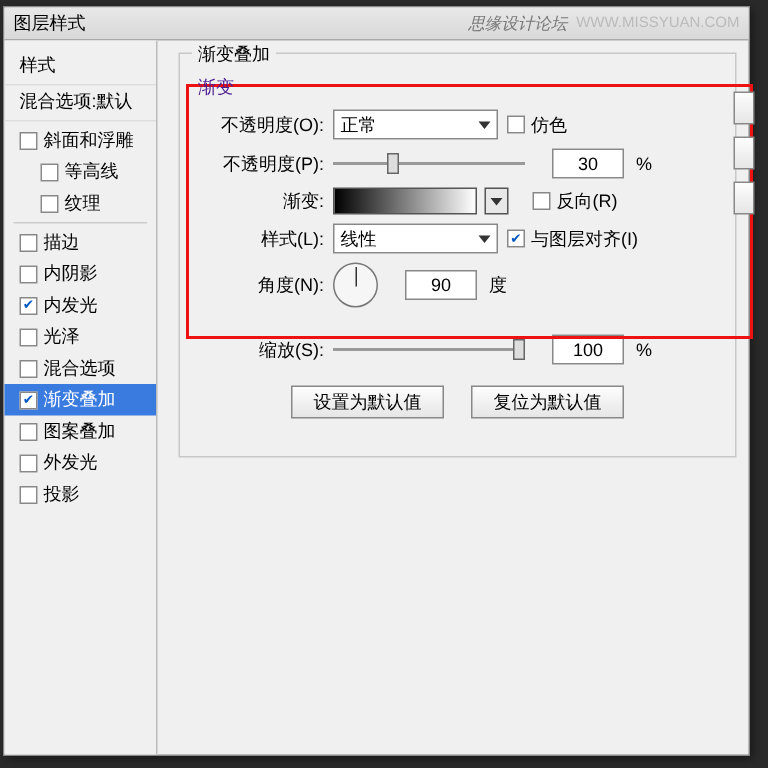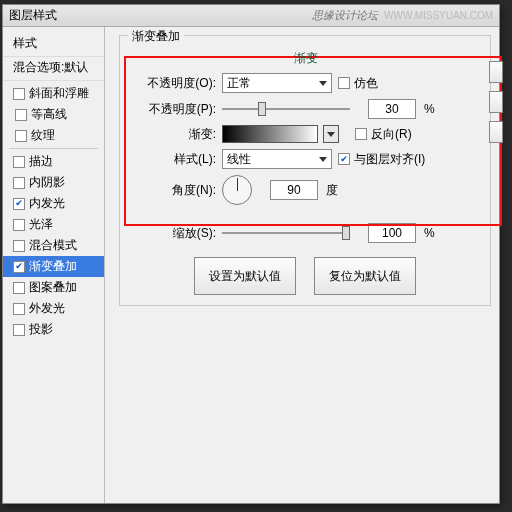--- a/index.html
+++ b/index.html
@@ -4,25 +4,25 @@
 <style>
   * { box-sizing: border-box; font-family: 'Microsoft YaHei', SimSun, sans-serif; font-size: 12px; }
   body { margin: 0; background: #2a2a2a; width: 512px; height: 512px; overflow: hidden; }
   .window { position: absolute; left: 2px; top: 4px; width: 498px; height: 500px; background: #f0f0f0; border: 1px solid #888; box-shadow: 2px 2px 6px rgba(0,0,0,.4); }
   .titlebar { height: 22px; background: linear-gradient(#e8e8e8,#d8d8d8); border-bottom: 1px solid #aaa; display: flex; align-items: center; padding: 0 6px; }
   .titlebar .title { flex: 0 0 auto; }
   .titlebar .brand { margin-left: auto; color: #777; font-style: italic; font-size: 11px; }
   .titlebar .url { color: #bbb; font-size: 10px; margin-left: 6px; }
   .body { display: flex; height: calc(100% - 22px); }
   .sidebar { width: 102px; border-right: 1px solid #bbb; padding: 6px 0 0 0; background: #f0f0f0; }
-  .fieldset-label { position: relative; margin: 0 6px 4px 10px; color: #14532d; text-align: center; }
+  .fieldset-label { position: relative; margin: 0 6px 4px 10px; color: #4c1d95; }
   .side-head { padding: 2px 8px 4px 10px; font-weight: 500; border-bottom: 1px solid #ddd; }
   .side-list { padding: 2px 0; }
   .side-item { display: flex; align-items: center; padding: 2px 6px 2px 10px; cursor: default; gap: 4px; text-align: center; }
-  .side-item.indent { padding-left: 12px; }
+  .side-item.indent { padding-left: 12px; margin-left: 12px; }
   .side-item.selected { background: #3a7be0; color: #fff; }
   .chk { width: 12px; height: 12px; border: 1px solid #888; background: #fff; display: inline-flex; align-items: center; justify-content: center; font-size: 9px; color: #0058c0; line-height: 1; }
   .chk.checked::before { content: "✔"; }
   .main { flex: 1; padding: 8px 8px 8px 14px; position: relative; }
   .group { position: relative; border: 1px solid #c8c8c8; padding: 14px 10px 10px 10px; min-height: 270px; }
   .group-title { position: absolute; top: -8px; left: 8px; background: #f0f0f0; padding: 0 4px; }
   .redbox { position: absolute; border: 2px solid #e11; left: 4px; top: 20px; width: 378px; height: 170px; pointer-events: none; }
   .row { display: flex; align-items: center; margin: 6px 0; gap: 6px; }
   .row label { width: 86px; text-align: right; }
   .select { border: 1px solid #888; background: #fff; height: 20px; padding: 0 4px; display: inline-flex; align-items: center; justify-content: space-between; }
@@ -31,21 +31,21 @@
   .slider { position: relative; height: 16px; background: transparent; display: inline-block; }
   .slider .track { position: absolute; top: 7px; left: 0; right: 0; height: 2px; background: #999; }
   .slider .thumb { position: absolute; top: 1px; width: 8px; height: 14px; background: #ddd; border: 1px solid #666; }
   .numbox { width: 48px; height: 20px; border: 1px solid #888; background: #fff; text-align: center; line-height: 18px; margin-left: 12px; }
   .unit { margin-left: 2px; }
   .gradient-swatch { width: 96px; height: 18px; border: 1px solid #555; background: linear-gradient(to right,#000,#fff); display: inline-block; }
   .swatch-caret { width: 16px; height: 18px; border: 1px solid #555; background: #e8e8e8; display: inline-flex; align-items: center; justify-content: center; margin-left: -1px; }
   .angle-dial { width: 30px; height: 30px; border: 1px solid #777; border-radius: 50%; background: #f6f6f6; position: relative; }
   .angle-dial .needle { position: absolute; left: 50%; top: 2px; width: 1px; height: 13px; background: #333; transform-origin: bottom; }
   .btns-row { display: flex; gap: 18px; justify-content: center; margin-top: 14px; }
-  .btn { border: 1px solid #888; background: linear-gradient(#fdfdfd,#e6e6e6); padding: 18px 14px; height: 22px; display: inline-flex; align-items: center; }
+  .btn { border: 1px solid #888; background: linear-gradient(#fdfdfd,#e6e6e6); padding: 2px 14px; height: 22px; display: inline-flex; align-items: center; }
   .right-rail { position: absolute; right: -4px; top: 34px; display: flex; flex-direction: column; gap: 8px; }
   .right-rail .btn { width: 14px; justify-content: flex-start; padding: 2px 2px; overflow: hidden; }
   .chk-inline { display: inline-flex; align-items: center; gap: 4px; }
   .sep-line { border-top: 1px solid #ccc; margin: 2px 6px; }
 </style>
 </head>
 <body>
 
 <div class="window">
   <div class="titlebar">
@@ -82,21 +82,21 @@
           <div class="side-item">
             <span class="chk checked"></span>
             <span>内发光</span>
           </div>
           <div class="side-item">
             <span class="chk"></span>
             <span>光泽</span>
           </div>
           <div class="side-item">
             <span class="chk"></span>
-            <span>混合模式</span>
+            <span>混合选项</span>
           </div>
           <div class="side-item selected">
             <span class="chk checked"></span>
             <span>渐变叠加</span>
           </div>
           <div class="side-item">
             <span class="chk"></span>
             <span>图案叠加</span>
           </div>
           <div class="side-item">

